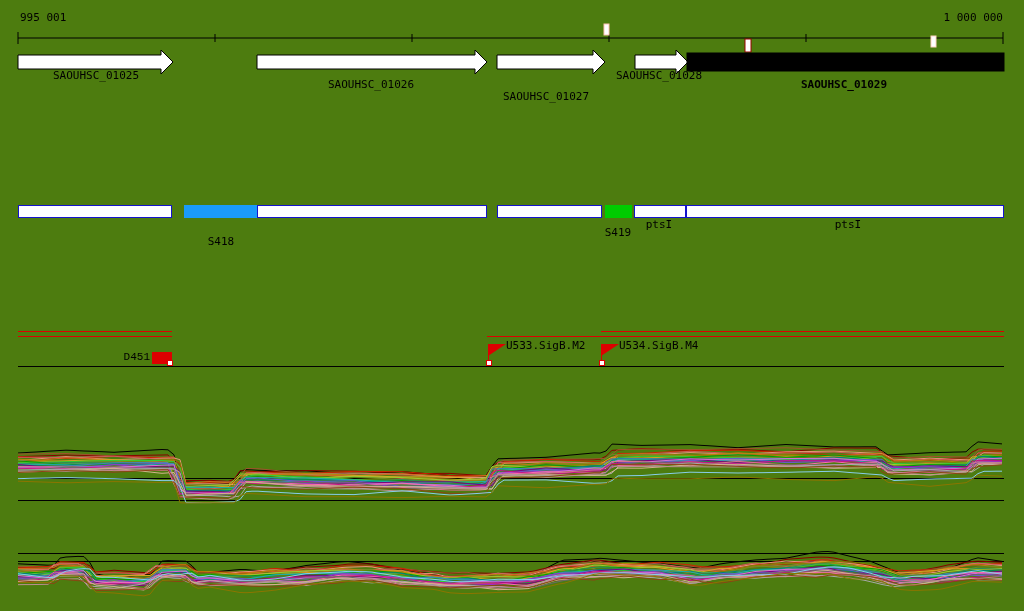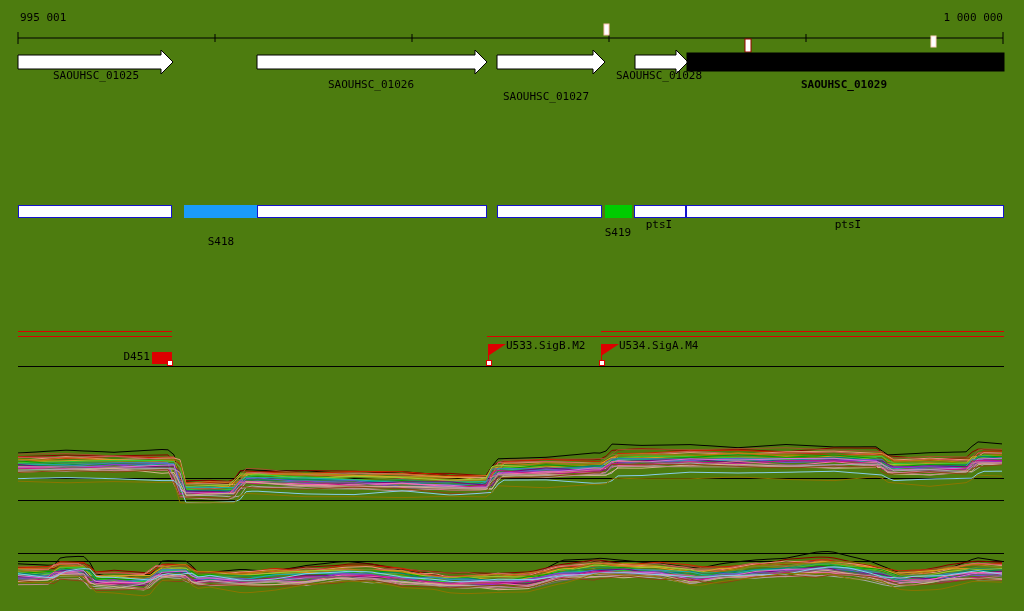--- a/index.html
+++ b/index.html
@@ -135,16 +135,16 @@
     <div class="lbl right" style="left: 1003px; top: 12px;">1 000 000</div>
     <div class="lbl center" style="left: 96px; top: 70px;">SAOUHSC_01025</div>
     <div class="lbl center" style="left: 371px; top: 79px;">SAOUHSC_01026</div>
     <div class="lbl center" style="left: 534px; top: 91px; margin-left: 12px;">SAOUHSC_01027</div>
     <div class="lbl center" style="left: 659px; top: 70px; text-align: right;">SAOUHSC_01028</div>
     <div class="lbl center" style="left: 844px; top: 79px; font-weight: bold;">SAOUHSC_01029</div>
     <div class="lbl center" style="left: 221px; top: 219px; margin-top: 17px;">S418</div>
     <div class="lbl center" style="left: 618px; top: 219px; margin-top: 8px;">S419</div>
     <div class="lbl center" style="left: 659px; top: 219px;">ptsI</div>
     <div class="lbl center" style="left: 848px; top: 219px;">ptsI</div>
-    <div class="lbl right" style="left: 150px; top: 351px;">D451</div>
+    <div class="lbl right" style="left: 150px; top: 351px; font-family: Liberation Mono, monospace;">D451</div>
     <div class="lbl " style="left: 506px; top: 340px; text-align: center;">U533.SigB.M2</div>
-    <div class="lbl " style="left: 619px; top: 340px;">U534.SigA.M4</div>
+    <div class="lbl " style="left: 619px; top: 340px;">U534.SigB.M4</div>
   </div>
 
 </body></html>

